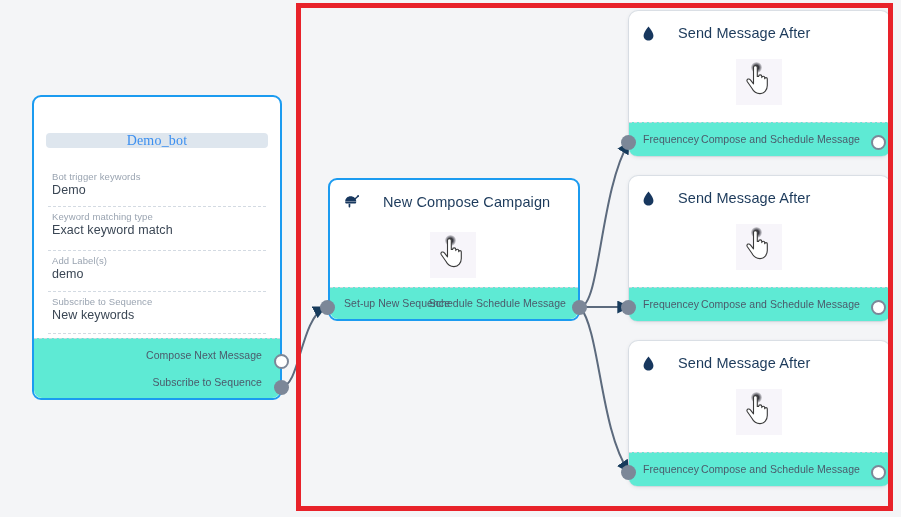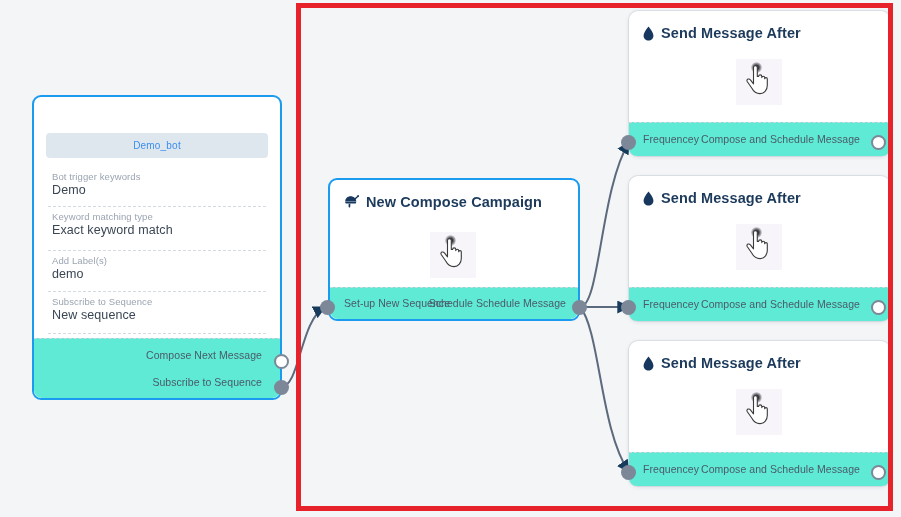--- a/index.html
+++ b/index.html
@@ -55,23 +55,23 @@
     box-sizing: border-box;
   }
   .node.selected {
     border: 2px solid #1b9bf0;
     box-shadow: none;
   }
 
   .node-title {
     display: flex;
     align-items: center;
-    gap: 7px;
+    gap: 24px;
     font-size: 14.5px;
-    font-weight: bold;
+    font-weight: normal;
     color: #1c3a5b;
     padding: 14px 0 0 14px;
     letter-spacing: .1px;
   }
   .node-title svg { display: block; flex: 0 0 auto; }
 
   .node-footer {
     position: absolute;
     left: 0; right: 0; bottom: 0;
     border-top: 1px dashed #cfd6df;
@@ -104,29 +104,30 @@
     background: #ffffff;
     border: 2px solid #7c8798;
   }
 
   
   .botname-btn {
     position: absolute;
     left: 12px;
     top: 36px;
     width: 222px;
-    height: 25px;
+    height: 15px;
     background: #dee6ee;
     border-radius: 4px;
     color: #3b8ff0;
-    font-size: 10px;
+    font-size: 14px;
     display: flex;
     align-items: center;
     justify-content: center;
     letter-spacing: .2px;
+    font-family: Liberation Serif, serif;
   }
 
   .field {
     position: absolute;
     left: 14px;
     width: 218px;
     border-bottom: 1px dashed #d3dae2;
     box-sizing: border-box;
   }
   .field:first-of-type { border-top: 1px dashed #d3dae2; }
@@ -203,21 +204,21 @@
     <div class="field" style="top:110px; height:44px;">
       <div class="field-label">Keyword matching type</div>
       <div class="field-value">Exact keyword match</div>
     </div>
     <div class="field" style="top:154px; height:41px;">
       <div class="field-label">Add Label(s)</div>
       <div class="field-value">demo</div>
     </div>
     <div class="field" style="top:195px; height:42px;">
       <div class="field-label">Subscribe to Sequence</div>
-      <div class="field-value">New sequence</div>
+      <div class="field-value">New keywords</div>
     </div>
 
     <div class="node-footer" style="height:60px;">
       <div class="port-label" style="right:18px; top:10px;">Compose Next Message</div>
       <div class="port-label" style="right:18px; top:37px;">Subscribe to Sequence</div>
     </div>
   </div>
 
   <div class="port hollow" style="left:274px; top:354px;"></div>
   <div class="port filled" style="left:274px; top:380px;"></div>

